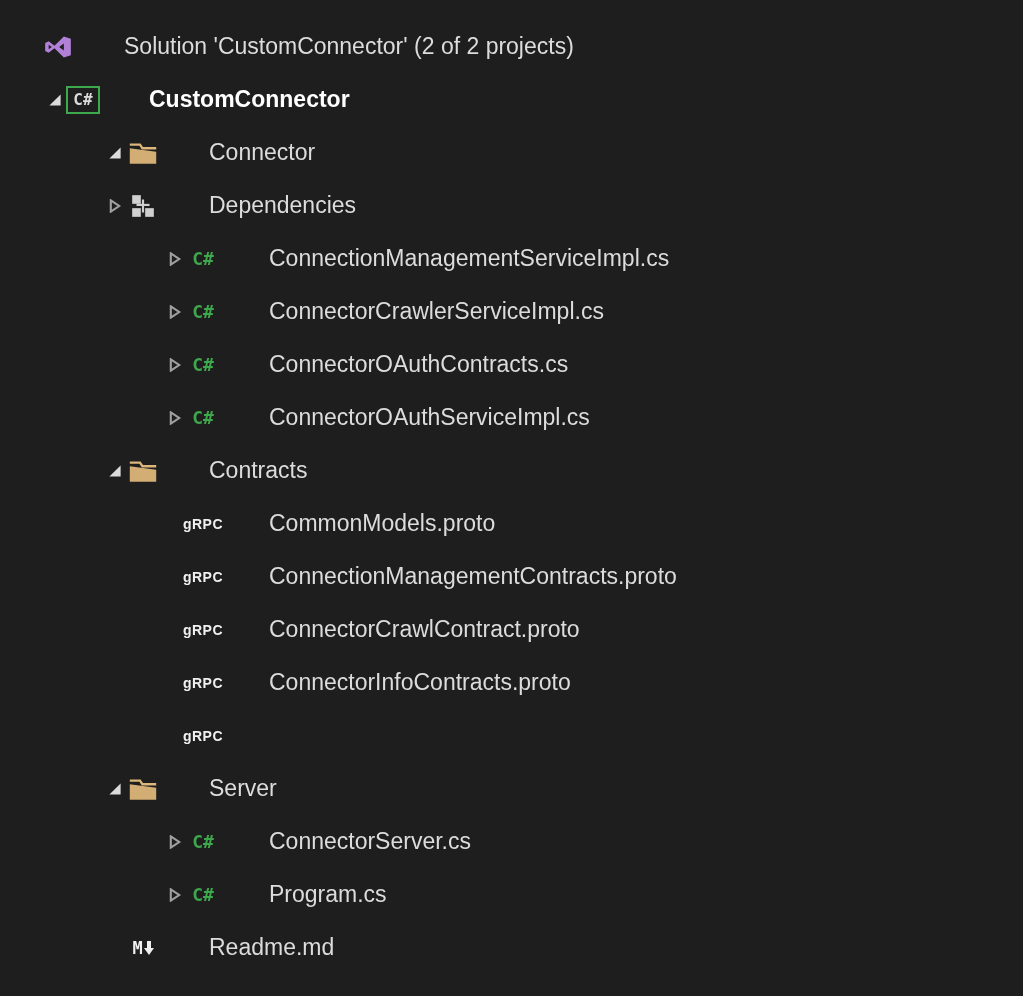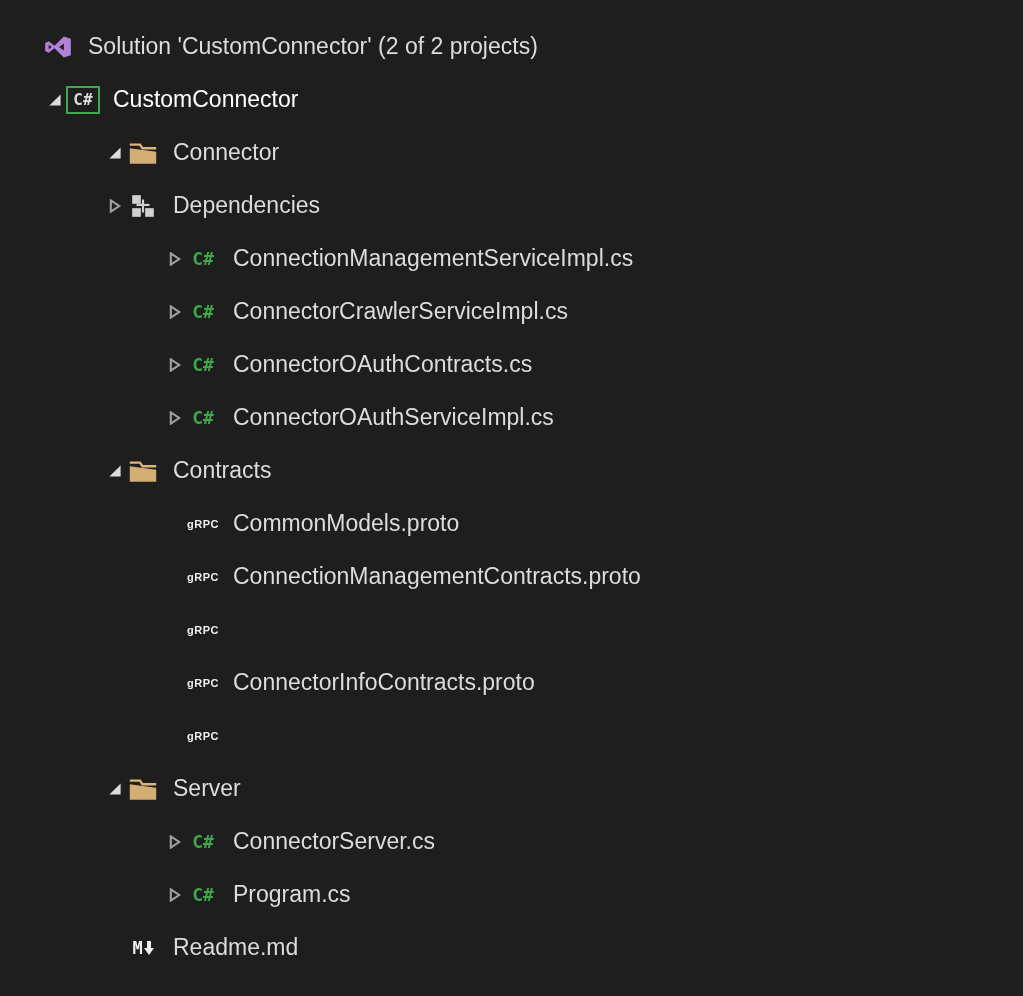--- a/index.html
+++ b/index.html
@@ -29,22 +29,22 @@
     }
     .exp svg { width: 14px; height: 14px; }
     .icon {
       width: 36px;
       display: inline-flex;
       justify-content: center;
       align-items: center;
       margin-right: 12px;
       flex-shrink: 0;
     }
-    .label { line-height: 1; }
-    .bold { font-weight: 400; color: #ffffff; }
+    .label { line-height: 1; margin-left: 36px; }
+    .bold { font-weight: 700; color: #ffffff; }
 
     
     .l0 { padding-left: 20px; }
     .l1 { padding-left: 45px; }
     .l2 { padding-left: 105px; }
     .l3 { padding-left: 165px; }
     .l3-nochevron { padding-left: 165px; }
 
     
     .chev-open { fill: #dcdcdc; }
@@ -65,21 +65,21 @@
       justify-content: center;
       border: 2px solid #3ea84c;
       width: 34px;
       height: 28px;
     }
     .cs-proj span { color: #dcdcdc; font-family: Consolas, monospace; font-size: 16px; font-weight: 700; }
 
     
     .grpc-badge {
       font-family: Arial, sans-serif;
-      font-size: 11px;
+      font-size: 14px;
       font-weight: 700;
       color: #f0f0f0;
       letter-spacing: 0.5px;
     }
 
     
     .md-badge {
       font-family: Consolas, monospace;
       font-size: 17px;
       font-weight: 800;
@@ -232,20 +232,21 @@
     <span class="icon">
         <span class="grpc-badge">gRPC</span>
       </span>
     <span class="label">ConnectionManagementContracts.proto</span>
   </div>
   <div class="row l3-nochevron">
     <span class="exp"></span>
     <span class="icon">
         <span class="grpc-badge">gRPC</span>
       </span>
+    <span class="label">ConnectorCrawlContract.proto</span>
   </div>
   <div class="row l3-nochevron">
     <span class="exp"></span>
     <span class="icon">
         <span class="grpc-badge">gRPC</span>
       </span>
     <span class="label">ConnectorInfoContracts.proto</span>
   </div>
   <div class="row l3-nochevron">
     <span class="exp"></span>

